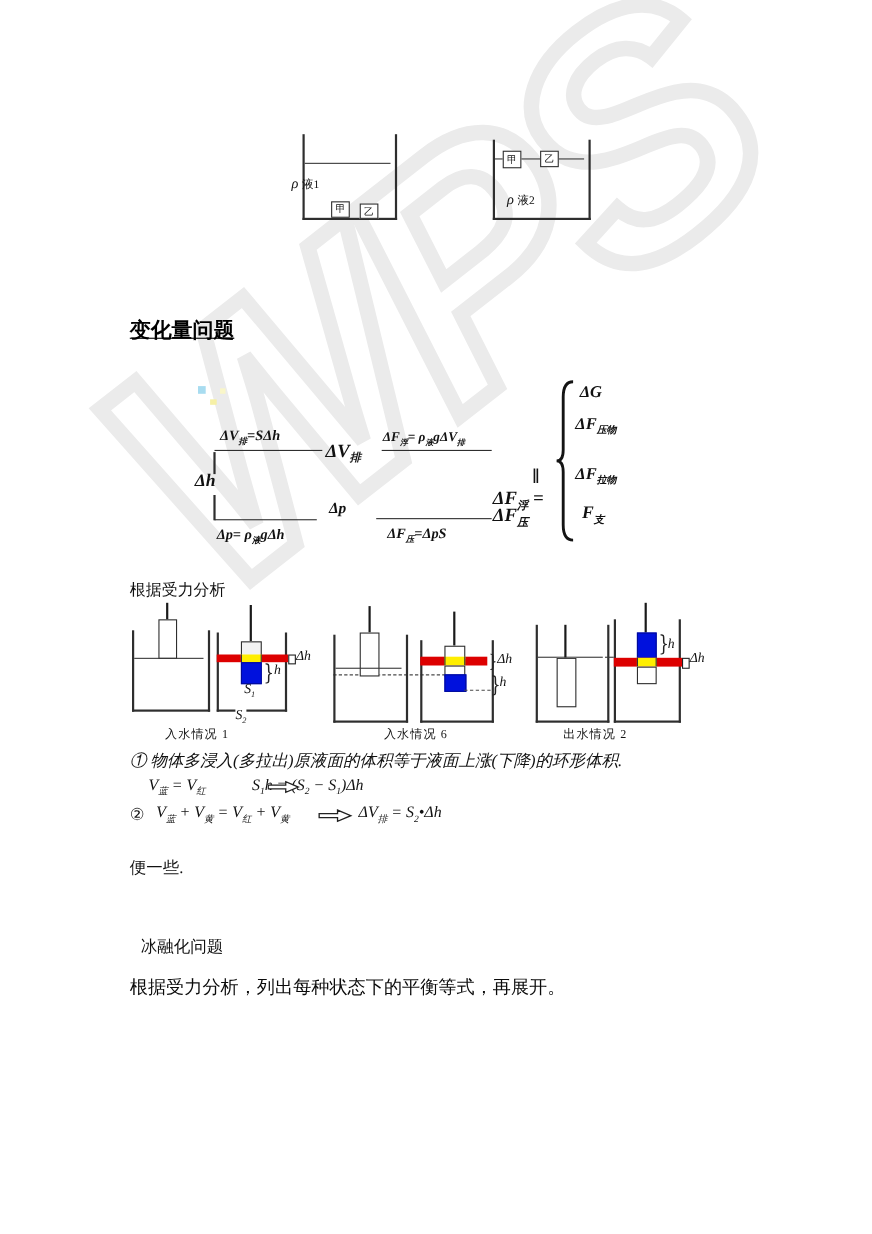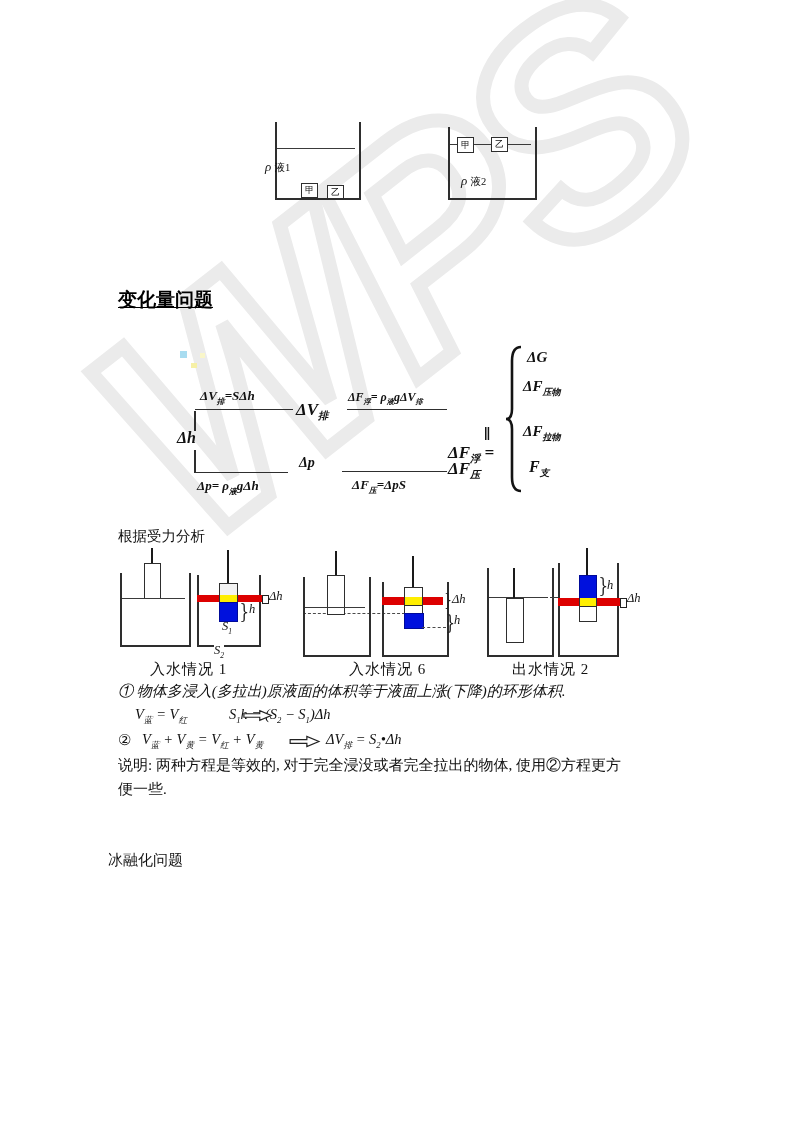--- a/index.html
+++ b/index.html
@@ -26,21 +26,21 @@
   .smallbox{border:1.5px solid #2e2e2e;background:#fff;font-size:9px;line-height:12px;text-align:center;
             font-family:"Liberation Serif",serif;}
   
   .math{font-family:"Liberation Serif","DejaVu Serif",serif;font-style:italic;}
   .bold{font-weight:bold;}
   sub{font-size:0.6em;line-height:0;}
   .heading1{font-family:"Liberation Sans","DejaVu Sans",sans-serif;font-weight:bold;font-size:19px;color:#000;}
   .heading2{font-family:"Liberation Sans","DejaVu Sans",sans-serif;font-size:15px;color:#111;}
   .finaltext{font-family:"Liberation Sans","DejaVu Sans",sans-serif;font-size:16.5px;color:#0a0a0a;}
   .body15{font-size:15px;font-family:"Liberation Serif",serif;}
-  .caption{font-size:15px;font-family:"Liberation Serif",serif;letter-spacing:1px;}
+  .caption{font-size:11px;font-family:"Liberation Serif",serif;letter-spacing:1px;}
   .eq{font-size:14.5px;}
   .flowlbl{font-weight:700;font-size:13px;}
   .flownode{font-weight:bold;}
   .brclbl{font-weight:bold;font-size:15px;}
   .bracechar{font-size:20px;font-family:"DejaVu Serif",serif;transform:scaleX(0.75);color:#222;line-height:1;}
   .z1{z-index:1;}
 </style>
 </head>
 <body>
 
@@ -161,18 +161,18 @@
     <path d="M1 5 H19 V1.5 L32 7 L19 12.5 V9 H1 Z" fill="#ffffff" stroke="#222" stroke-width="1.3"></path>
   </svg>
 
   <div class="abs z1 body15" style="left:118px;top:731px;">②</div>
   <div class="abs z1 math eq" style="left:142px;top:731px;"><span>V</span><sub>蓝</sub><span> + V</span><sub>黄</sub><span> = V</span><sub>红</sub><span> + V</span><sub>黄</sub></div>
   <svg class="abs" style="left:287px;top:735px;z-index:2;" width="36" height="13" viewBox="0 0 34 14">
     <path d="M1 5 H19 V1.5 L32 7 L19 12.5 V9 H1 Z" fill="#ffffff" stroke="#222" stroke-width="1.3"></path>
   </svg>
   <div class="abs z1 math eq" style="left:326px;top:731px;"><span>ΔV</span><sub>排</sub><span> = S</span><sub>2</sub><span>•Δh</span></div>
 
-  <div class="abs z1 body15" style="left:118px;top:756px;">说明: 两种方程是等效的, 对于完全浸没或者完全拉出的物体, 使用②方程更方</div>
   <div class="abs z1 body15" style="left:118px;top:780px;">便一些.</div>
 
-  <div class="abs z1 heading2" style="left:108px;top:851px;">冰融化问题</div>
+  <div class="abs z1 heading2" style="left:128px;top:851px;">冰融化问题</div>
+  <div class="abs z1 finaltext" style="left:118px;top:887px;">根据受力分析，列出每种状态下的平衡等式，再展开。</div>
 
 </div>
 
 </body></html>

